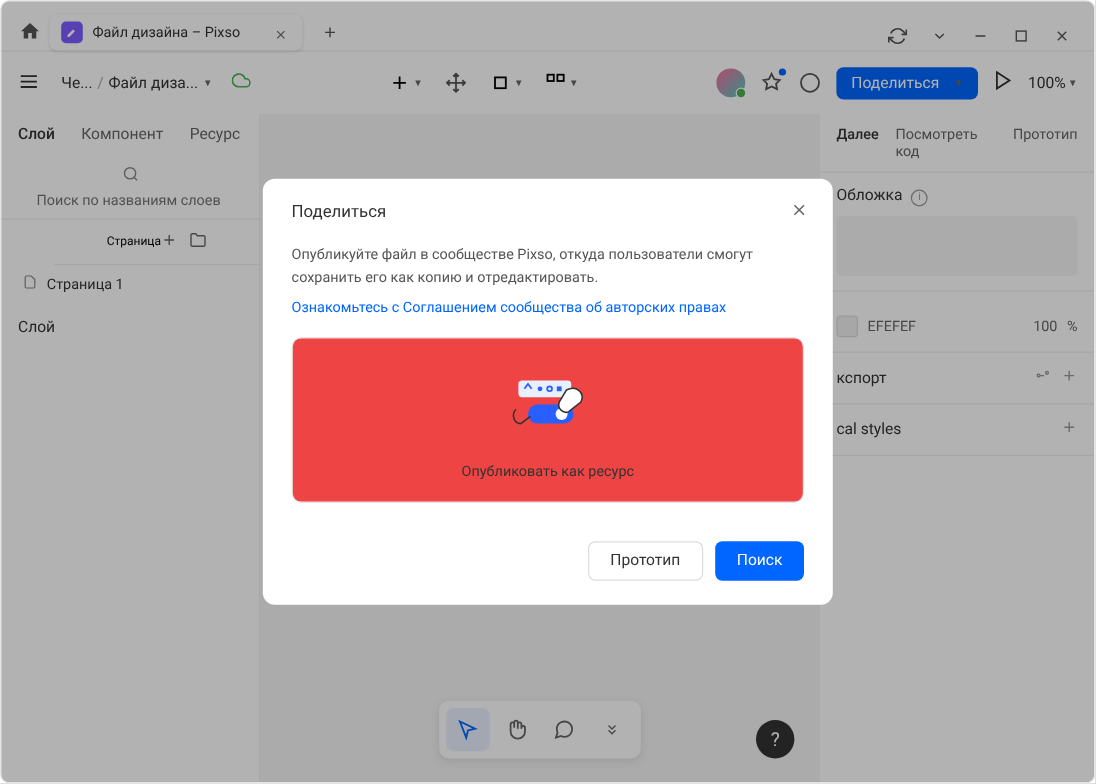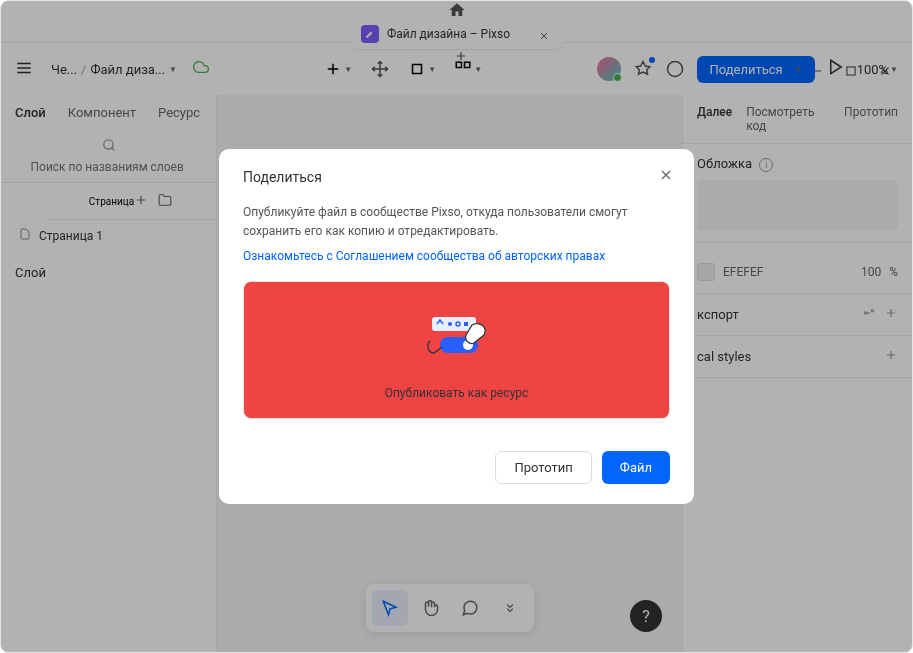--- a/index.html
+++ b/index.html
@@ -1,18 +1,18 @@
 <!DOCTYPE html>
 <html><head>
   <meta charset="utf-8">
   <style>
     * { margin: 0; padding: 0; box-sizing: border-box; font-family: -apple-system, BlinkMacSystemFont, 'Segoe UI', Roboto, sans-serif; }
     body { background: #fff; width: 913px; height: 653px; overflow: hidden; position: relative; border: 1px solid #e5e5e5; border-radius: 8px; }
     
-    .titlebar { height: 42px; display: flex; align-items: center; padding: 0 8px; gap: 0; border-bottom: 1px solid #eee; flex-direction: column; }
+    .titlebar { height: 42px; display: flex; align-items: flex-end; padding: 0 8px; gap: 0; border-bottom: 1px solid #eee; }
     .home-icon { width: 32px; height: 32px; display: flex; align-items: center; justify-content: center; color: #555; cursor: pointer; }
     .tab { display: flex; align-items: center; background: #fff; padding: 6px 10px; border-radius: 6px; gap: 8px; box-shadow: 0 1px 2px rgba(0,0,0,0.1); }
     .tab-icon { width: 18px; height: 18px; background: #7b5cff; border-radius: 4px; display: inline-flex; align-items: center; justify-content: center; }
     .tab-icon svg { fill: #fff; }
     .tab-title { font-size: 12px; color: #333; }
     .tab-close { width: 14px; height: 14px; color: #666; cursor: pointer; margin-left: 20px; }
     .new-tab { width: 30px; height: 30px; display: flex; align-items: center; justify-content: center; color: #555; cursor: pointer; margin-left: 8px; }
     .titlebar-right { margin-left: auto; display: flex; gap: 20px; padding-right: 12px; }
     .titlebar-icon { color: #555; cursor: pointer; }
     
@@ -348,16 +348,16 @@
             <circle cx="56" cy="40" r="5" fill="#fff"></circle>
             <path d="M60 20 C 68 16, 76 22, 72 30 L 62 38 C 58 40, 52 36, 54 30 Z" fill="#fff" stroke="#333" stroke-width="1.3"></path>
             <path d="M18 36 C 14 40, 16 48, 22 48 L 30 42" fill="none" stroke="#333" stroke-width="1.3"></path>
           </svg>
         </div>
         <div class="option-label">Опубликовать как ресурс</div>
       </div>
     </div>
     <div class="modal-actions">
       <button class="btn btn-secondary">Прототип</button>
-      <button class="btn btn-primary">Файл</button>
+      <button class="btn btn-primary">Поиск</button>
     </div>
   </div>
 </div>
 
 </body></html>

